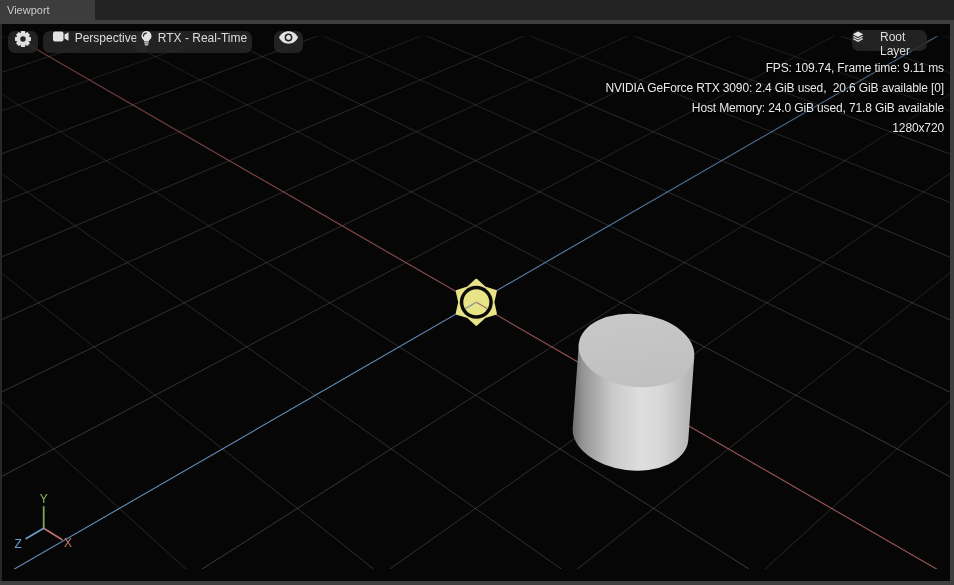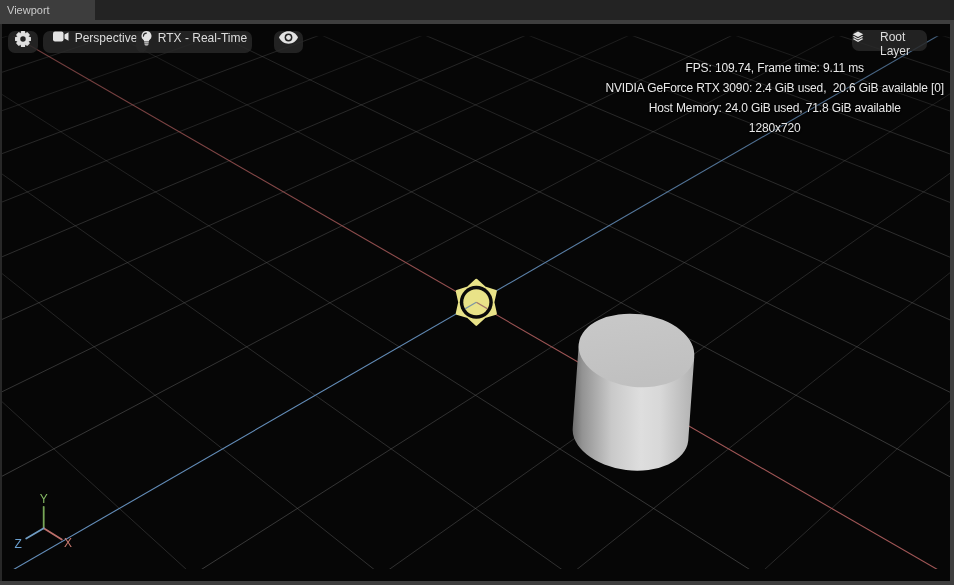--- a/index.html
+++ b/index.html
@@ -3,21 +3,21 @@
 *{margin:0;padding:0;box-sizing:border-box;-webkit-font-smoothing:antialiased}
 html,body{width:954px;height:585px;overflow:hidden;background:#060606;font-family:"Liberation Sans",sans-serif}
 .abs{position:absolute}
 #tabbar{left:0;top:0;width:954px;height:20px;background:#232323}
 #tab{transform:translateZ(0);left:0;top:0;width:95px;height:20px;background:rgba(62,62,62,0.99);color:#c9c9c9;font-size:11px;line-height:20px;padding-left:7px}
 #strip{left:0;top:20px;width:954px;height:4px;background:#3e3e3e}
 #rightb{left:950px;top:24px;width:4px;height:561px;background:#3e3e3e}
 #bottomb{left:0;top:581px;width:954px;height:4px;background:#3e3e3e}
 #leftb{left:0;top:24px;width:2px;height:557px;background:#282828}
 .btn{transform:translateZ(0);background:rgba(41,41,41,0.84);border-radius:7px;color:#dcdcdc;font-size:12px;display:flex;align-items:flex-start;justify-content:center;gap:6px}
-.stats{transform:translateZ(0);right:10px;top:57.5px;letter-spacing:-0.13px;text-align:center;color:#e9e9e9;font-size:12px;line-height:20px;text-shadow:0 1px 2px #000,0 0 2px #000;white-space:pre}
+.stats{transform:translateZ(0);right:10px;top:57.5px;letter-spacing:-0.13px;text-align:right;color:#e9e9e9;font-size:12px;line-height:20px;text-shadow:0 1px 2px #000,0 0 2px #000;white-space:pre}
 </style></head>
 <body>
 <svg class="abs" style="left:0;top:0" width="954" height="585" viewBox="0 0 954 585">
 <defs>
 <clipPath id="rend">
         <rect x="2" y="36.2" width="948" height="532.7"></rect>
       </clipPath>
 <clipPath id="disc">
         <circle cx="476.3" cy="302.3" r="13.0"></circle>
       </clipPath>

